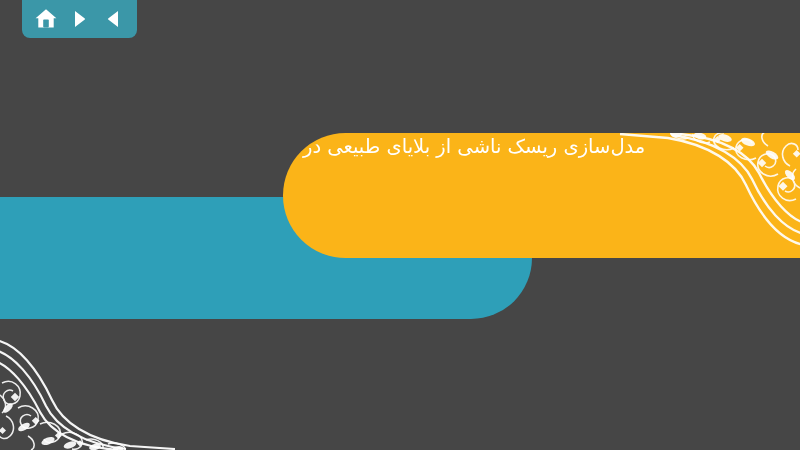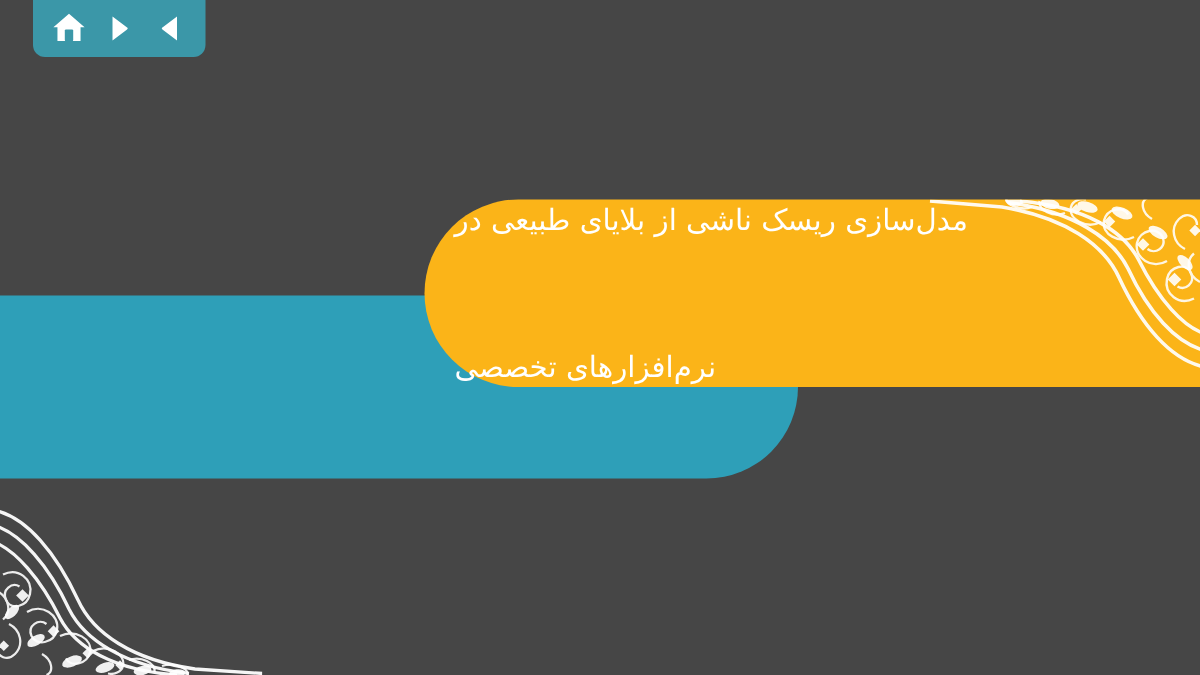--- a/index.html
+++ b/index.html
@@ -90,21 +90,21 @@
   #title {
     position: absolute;
     left: 283px;
     top: 133px;
     width: 510px;
     height: 125px;
     z-index: 30;
     display: flex;
     flex-direction: column;
     align-items: flex-end;
-    justify-content: space-between;
+    justify-content: flex-start;
     padding-right: 12px;
     padding-left: 20px;
     box-sizing: border-box;
     direction: rtl;
   }
   .title-line {
     color: #ffffff;
     font-size: 19.5px;
     line-height: 27px;
     font-weight: 500;
@@ -208,16 +208,15 @@
         <ellipse cx="90" cy="3" rx="6.4" ry="3.2" transform="rotate(12 90 3)"></ellipse>
         <ellipse cx="66" cy="1" rx="6" ry="3" transform="rotate(8 66 1)"></ellipse>
         <ellipse cx="162" cy="22" rx="7" ry="3.4" transform="rotate(30 162 22)"></ellipse>
         <ellipse cx="180" cy="42" rx="6.4" ry="3.2" transform="rotate(45 180 42)"></ellipse>
       </g>
     </svg>
   </div>
 
   <div id="title">
     <div class="title-line">مدل‌سازی ریسک ناشی از بلایای طبیعی در</div>
-    <div class="title-line">نرم‌افزارهای تخصصی</div>
   </div>
 
 </div>
 
 </body></html>

